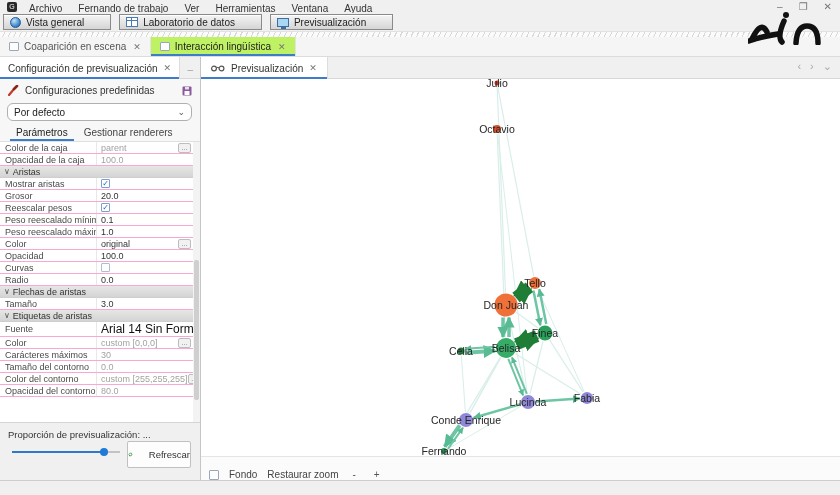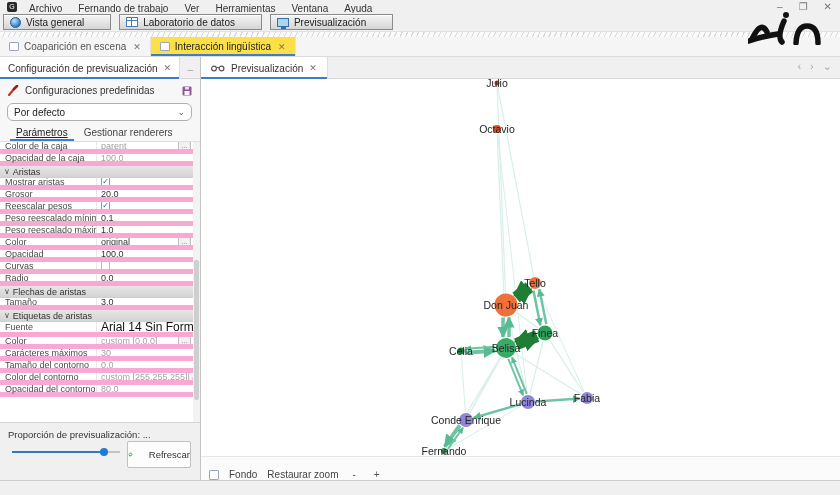--- a/index.html
+++ b/index.html
@@ -28,45 +28,45 @@
 
   
   .hatch { position:absolute; top:31px; left:0; right:0; height:6px;
            background:repeating-linear-gradient(115deg,#fbfbfb 0 4px,#d8d8d8 4px 5px); border-top:1px solid #e2e2e2; }
 
   
   .wstabs { position:absolute; top:37px; left:0; right:0; height:20px; background:#f5f5f5; border-bottom:1px solid #dcdcdc; display:flex; }
   .ws-tab { display:flex; align-items:center; gap:5px; padding:0 9px; font-size:10px; color:#555; border-right:1px solid #e3e3e3; }
   .ws-tab .icon-doc { width:10px; height:9px; background:#fdfdfd; border:1px solid #9aa7b8; border-radius:1px; }
   .ws-tab .x { font-size:9px; color:#777; margin-left:2px; }
-  .ws-tab.active { background:#fde047; color:#222; box-shadow:inset 0 -2px 0 #3d7cc9; }
+  .ws-tab.active { background:#bef264; color:#222; box-shadow:inset 0 -2px 0 #3d7cc9; }
 
   
   .main { position:absolute; top:57px; left:0; right:0; height:423px; display:flex; }
   .left { position:relative; width:201px; background:#f7f7f7; border-right:1px solid #c5c5c5;padding-left:48px; }
   .right { position:relative; flex:1; background:#f2f2f2; }
 
   
   .panel-tabbar { position:absolute; top:0; left:0; right:0; height:22px; background:#f0f0f0; border-bottom:1px solid #d8d8d8; }
   .panel-tab { position:absolute; left:0; top:0; height:22px; display:flex; align-items:center; gap:6px; padding:0 8px; background:#fff; border-right:1px solid #ddd; box-shadow:inset 0 -2px 0 #3d7cc9; font-size:10px; color:#333; }
   .panel-tab .x { font-size:9px; color:#777; }
   .panel-min { position:absolute; right:7px; top:3px; font-size:10px; color:#666; font-weight:bold; }
 
   .presets-row { position:absolute; top:27px; left:8px; right:8px; height:13px; display:flex; align-items:center; gap:6px; font-size:10px; color:#333; }
   .presets-row .spacer { flex:1; }
 
   .preset-select { position:absolute; top:46px; left:7px; right:8px; height:18px; background:#fff; border:1px solid #b0b0b0; border-radius:6px; font-size:10px; color:#222; display:flex; align-items:center; padding:0 6px; }
   .preset-select .chev { margin-left:auto; color:#555; font-size:9px; }
 
   .param-tabs { position:absolute; top:68px; left:0; right:0; height:17px; display:flex; gap:4px; padding-left:10px; border-bottom:1px solid #e0e0e0; background:#f7f7f7; }
   .param-tab { font-size:10px; color:#444; padding:2px 6px 0 6px; }
-  .param-tab.active { box-shadow:inset 0 -2px 0 #3d7cc9; color:#222;text-decoration:underline; }
+  .param-tab.active { box-shadow:inset 0 -2px 0 #3d7cc9; color:#222; }
 
   .param-table { position:absolute; top:85px; left:0; width:194px; height:280px; background:#fff; overflow:hidden; }
-  .p-row { height:12px; display:flex; align-items:center; border-bottom:5px solid #f9a8d4; font-size:9px; color:#4a4a4a;justify-content:space-between; }
+  .p-row { height:12px; display:flex; align-items:center; border-bottom:1px solid #f9a8d4; font-size:9px; color:#4a4a4a;justify-content:space-between; }
   .p-row.big { height:15px; }
   .p-lbl { width:96px; padding-left:5px; white-space:nowrap; overflow:hidden; }
   .p-val { flex:1; padding-left:4px; border-left:1px solid #e8e8e8; height:100%; display:flex; align-items:center; white-space:nowrap; overflow:hidden; color:#333; }
   .p-val.dis { color:#a2a2a2; }
   .p-val.bigfont { font-size:12px; color:#111; }
   .p-sec { height:12px; display:flex; align-items:center; gap:3px; background:linear-gradient(#e6e6e6,#d4d4d4); border-bottom:1px solid #cfcfcf; font-size:9px; color:#333; padding-left:4px; }
   .p-sec .chev { font-size:8px; color:#555; }
   .cb { width:9px; height:9px; background:#fff; border:1px solid #7a9fd4; border-radius:1px; font-size:8px; line-height:8px; color:#2d62b5; text-align:center; }
   .cb.off { border-color:#aebdd2; }
   .cb.dis { border-color:#c9c9c9; }

